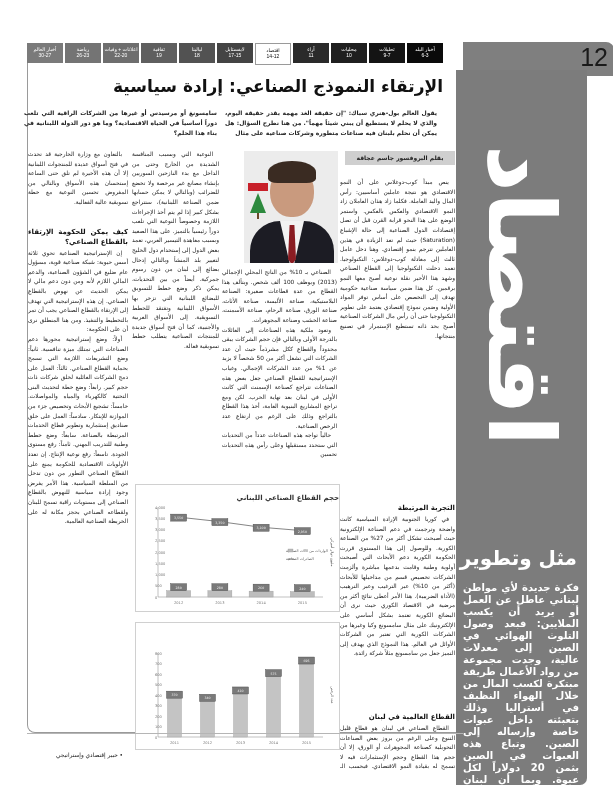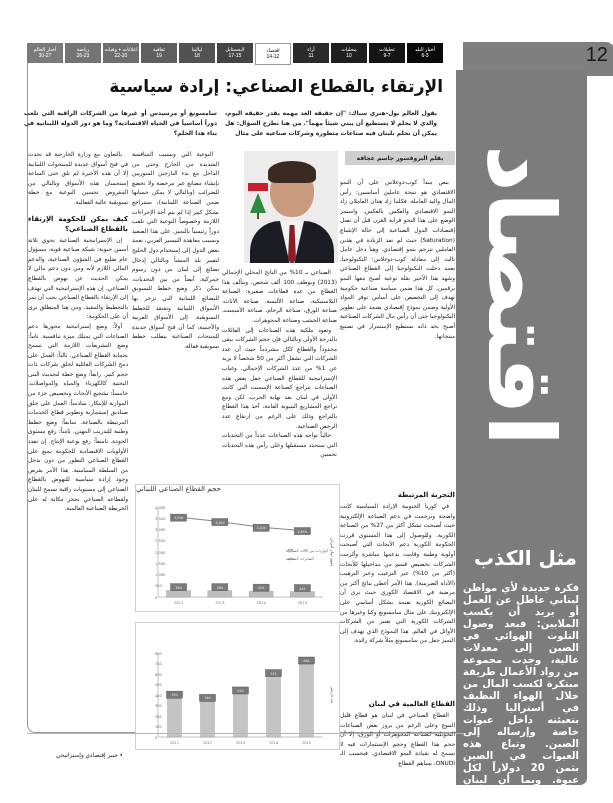--- a/index.html
+++ b/index.html
@@ -2,21 +2,21 @@
 <html lang="ar" dir="rtl"><head>
 <meta charset="utf-8">
 <style>
   * { box-sizing: border-box; margin: 0; padding: 0; }
   html, body { width: 613px; height: 803px; background: #ffffff; overflow: hidden; }
   body { font-family: "DejaVu Sans", sans-serif; color: #1a1a1a; position: relative; }
 
   
   .topbar { position: absolute; left: 27px; top: 42px; width: 560px; height: 34px; direction: ltr; }
   .page-block { position: absolute; left: 436px; top: 0; width: 151px; height: 34px; background: #7f7f7f; border-top-right-radius: 8px; }
-  .page-num { position: absolute; right: 6px; top: 1px; font-family: "Liberation Sans", sans-serif; font-size: 20px; color: #1a1a1a; direction: ltr; }
+  .page-num { position: absolute; right: 6px; top: 1px; font-family: "Liberation Sans", sans-serif; font-size: 25px; color: #1a1a1a; direction: ltr; }
   .tabs { position: absolute; left: 0; top: 1px; display: flex; direction: ltr; }
   .tab { width: 36px; height: 20px; margin-right: 2px; color: #fff; text-align: center; font-family: "Liberation Sans", sans-serif; font-size: 5px; line-height: 6px; padding-top: 3px; overflow: hidden; }
   .tab .t-label, .tab .t-pages { display: block; white-space: nowrap; }
   .tab.active { background: #fff !important; color: #111; border: 1px solid #9a9a9a; height: 22px; }
   .content-frame { position: absolute; left: 27px; top: 63px; width: 436px; height: 670px; border-left: 1px solid #9a9a9a; border-bottom: 1px solid #9a9a9a; border-bottom-left-radius: 8px; }
 
   
   .banner { position: absolute; left: 456px; top: 70px; width: 131px; height: 715px; background: #7c7c7c; border-bottom-right-radius: 7px; }
   .banner-word { position: absolute; left: 10px; top: 10px; width: 110px; height: 430px; display: flex; align-items: center; justify-content: center; }
   .banner-word span { display: block; transform: rotate(90deg); font-family: "DejaVu Sans", sans-serif; font-weight: bold; font-size: 92px; color: #ffffff; white-space: nowrap; letter-spacing: -2px; }
@@ -26,41 +26,41 @@
 
   
   .headline { position: absolute; right: 170px; top: 76px; font-family: "DejaVu Sans", sans-serif; font-weight: bold; font-size: 17px; color: #111; white-space: nowrap; }
   .lede { position: absolute; top: 108px; font-size: 6px; line-height: 10px; font-weight: bold; color: #222; text-align: justify; }
   .lede-right { right: 176px; width: 212px; }
   .lede-left { right: 396px; width: 193px; }
 
   
   .col { position: absolute; font-size: 5.8px; line-height: 9.6px; color: #222; text-align: justify; overflow: hidden; }
   .col p { text-indent: 6px; }
-  .col h3 { font-size: 7px; font-weight: bold; color: #111; line-height: 10px; margin: 6px 0 2px; }
+  .col h3 { font-size: 7px; font-weight: bold; color: #111; line-height: 10px; margin: 19px 0 2px; }
   .col-1 { left: 340px; top: 178px; width: 115px; height: 300px; }
   .col-1b { left: 340px; top: 484px; width: 115px; height: 200px; }
   .col-1c { left: 340px; top: 693px; width: 115px; height: 78px; }
   .col-2a { left: 222px; top: 268px; width: 115px; height: 210px; }
   .col-3 { left: 132px; top: 150px; width: 87px; height: 328px; }
   .col-4 { left: 28px; top: 150px; width: 100px; height: 580px; }
   .byline { position: absolute; left: 345px; top: 151px; width: 110px; height: 14px; background: #cfcfcf; font-size: 6px; line-height: 14px; text-align: center; font-weight: bold; color: #222; }
   .photo { position: absolute; left: 244px; top: 151px; width: 94px; height: 112px; background: #ececec; overflow: hidden; }
   .photo .cedar { position: absolute; left: 4px; top: 32px; width: 20px; height: 40px; }
   .photo .head { position: absolute; left: 26px; top: 14px; width: 44px; height: 52px; border-radius: 50% 50% 46% 46%; background: #c99a7e; }
   .photo .hair { position: absolute; left: 24px; top: 10px; width: 48px; height: 22px; border-radius: 50% 50% 20% 20%; background: #3a2b22; }
   .photo .suit { position: absolute; left: 6px; top: 70px; width: 84px; height: 50px; border-radius: 30px 30px 0 0; background: #1c1c24; }
   .photo .shirt { position: absolute; left: 36px; top: 70px; width: 24px; height: 42px; background: #f2f2f2; clip-path: polygon(0 0,100% 0,60% 100%,40% 100%); }
   .photo .tie { position: absolute; left: 44px; top: 74px; width: 8px; height: 40px; background: #8a1c22; clip-path: polygon(20% 0,80% 0,100% 85%,50% 100%,0 85%); }
 
   
   .chart { position: absolute; left: 135px; width: 205px; background: #fff; border: 1px solid #d0d0d0; }
   .chart-1 { top: 484px; height: 128px; }
   .chart-2 { top: 622px; height: 128px; }
-  .chart-title { text-align: left; font-size: 7px; font-weight: normal; color: #333; margin-top: 0; height: 10px; }
+  .chart-title { text-align: right; font-size: 7px; font-weight: bold; color: #333; margin-top: 9px; height: 10px; }
   .chart svg { position: absolute; left: 0; top: 14px; }
 
   .bottom-rule { position: absolute; left: 27px; top: 733px; width: 436px; height: 0; border-top: 1px solid #b5b5b5; }
   .footnote { position: absolute; right: 494px; top: 770px; font-size: 5.8px; color: #222; white-space: nowrap; }
 </style>
 </head>
 <body>
 
 <div class="topbar">
   <div class="tabs" id="tabs">
@@ -112,28 +112,28 @@
   <div class="page-block">
     <span class="page-num">12</span>
   </div>
 </div>
 <div class="content-frame"></div>
 
 <div class="banner">
   <div class="banner-word">
     <span>اقتصاد</span>
   </div>
-  <div class="side-title">مثل الكذب</div>
+  <div class="side-title">مثل وتطوير</div>
   <div class="side-body">فكرة جديدة لأي مواطن لبناني عاطل عن العمل أو يريد أن يكسب الملايين: فبعد وصول التلوث الهوائي في الصين إلى معدلات عالية، وجدت مجموعة من رواد الأعمال طريقة مبتكرة لكسب المال من خلال الهواء النظيف في أستراليا وذلك بتعبئته داخل عبوات خاصة وإرساله إلى الصين. وتباع هذه العبوات في الصين بثمن 20 دولاراً لكل عبوة. وبما أن لبنان غارق بالتلوث، فتجارة مماثلة قد تنجح بجدارة، لكن على الأرجح هنا السعر سيكون أكثر من 20 دولاراً بسبب ضرائب الدولة!</div>
   <div class="side-author">
     <span>✎ </span><span>كريستين</span>
   </div>
 </div>
 
-<h1 class="headline">الإرتقاء بالقطاع الصناعي: إرادة سياسية</h1>
+<h1 class="headline">الإرتقاء النموذج الصناعي: إرادة سياسية</h1>
 <p class="lede lede-right">يقول العالم بول-هنري سباك: "إن حقيقة الغد مهمة بقدر حقيقة اليوم، والذي لا يحلم لا يستطيع أن يبني شيئاً مهماً". من هنا نطرح السؤال: هل يمكن أن نحلم بلبنان فيه صناعات متطورة وشركات صناعية على مثال</p>
 <p class="lede lede-left">سامسونغ أو مرسيدس أو غيرها من الشركات الراقية التي تلعب دوراً أساسياً في الحياة الاقتصادية؟ وما هو دور الدولة اللبنانية في بناء هذا الحلم؟</p>
 
 <div class="byline">بقلم البروفسور جاسم عجاقة</div>
 <div class="photo">
   <svg class="cedar" viewBox="0 0 20 40">
     <rect x="0" y="0" width="20" height="8" fill="#c8202a"></rect>
     <polygon points="10,10 2,30 18,30" fill="#2d8a3e"></polygon>
     <rect x="9" y="30" width="2" height="6" fill="#6b4a2b"></rect>
   </svg>

